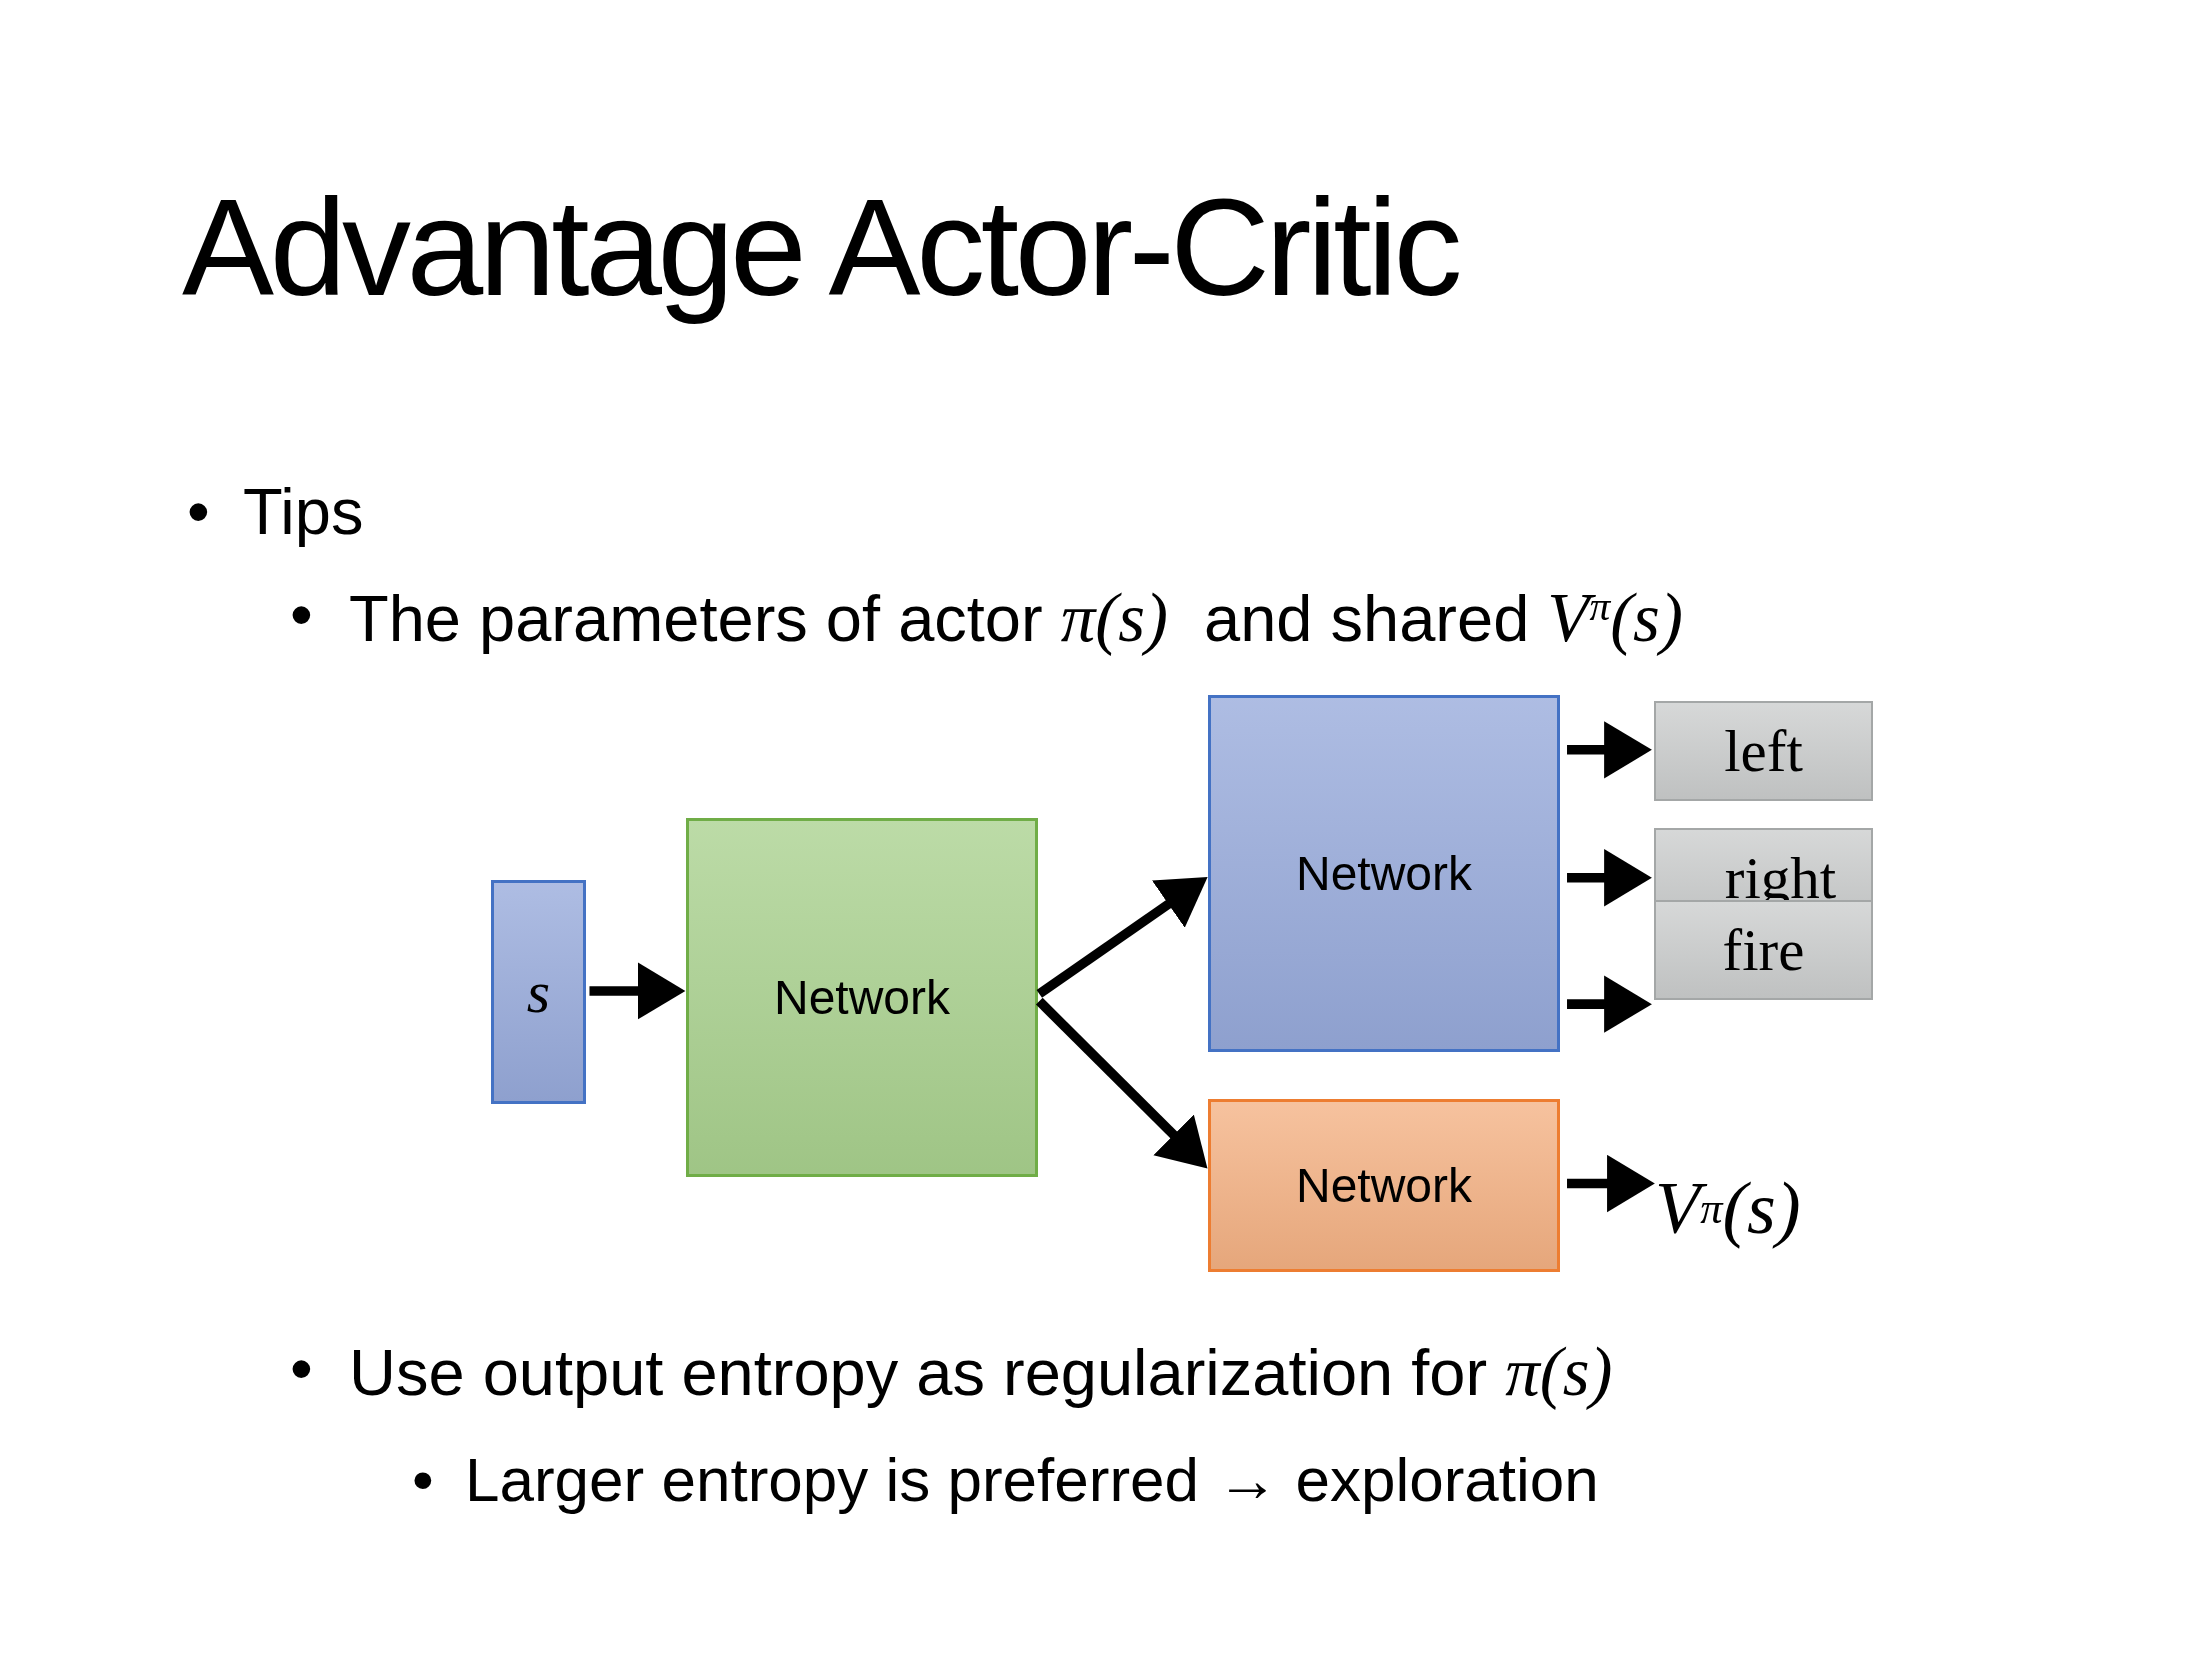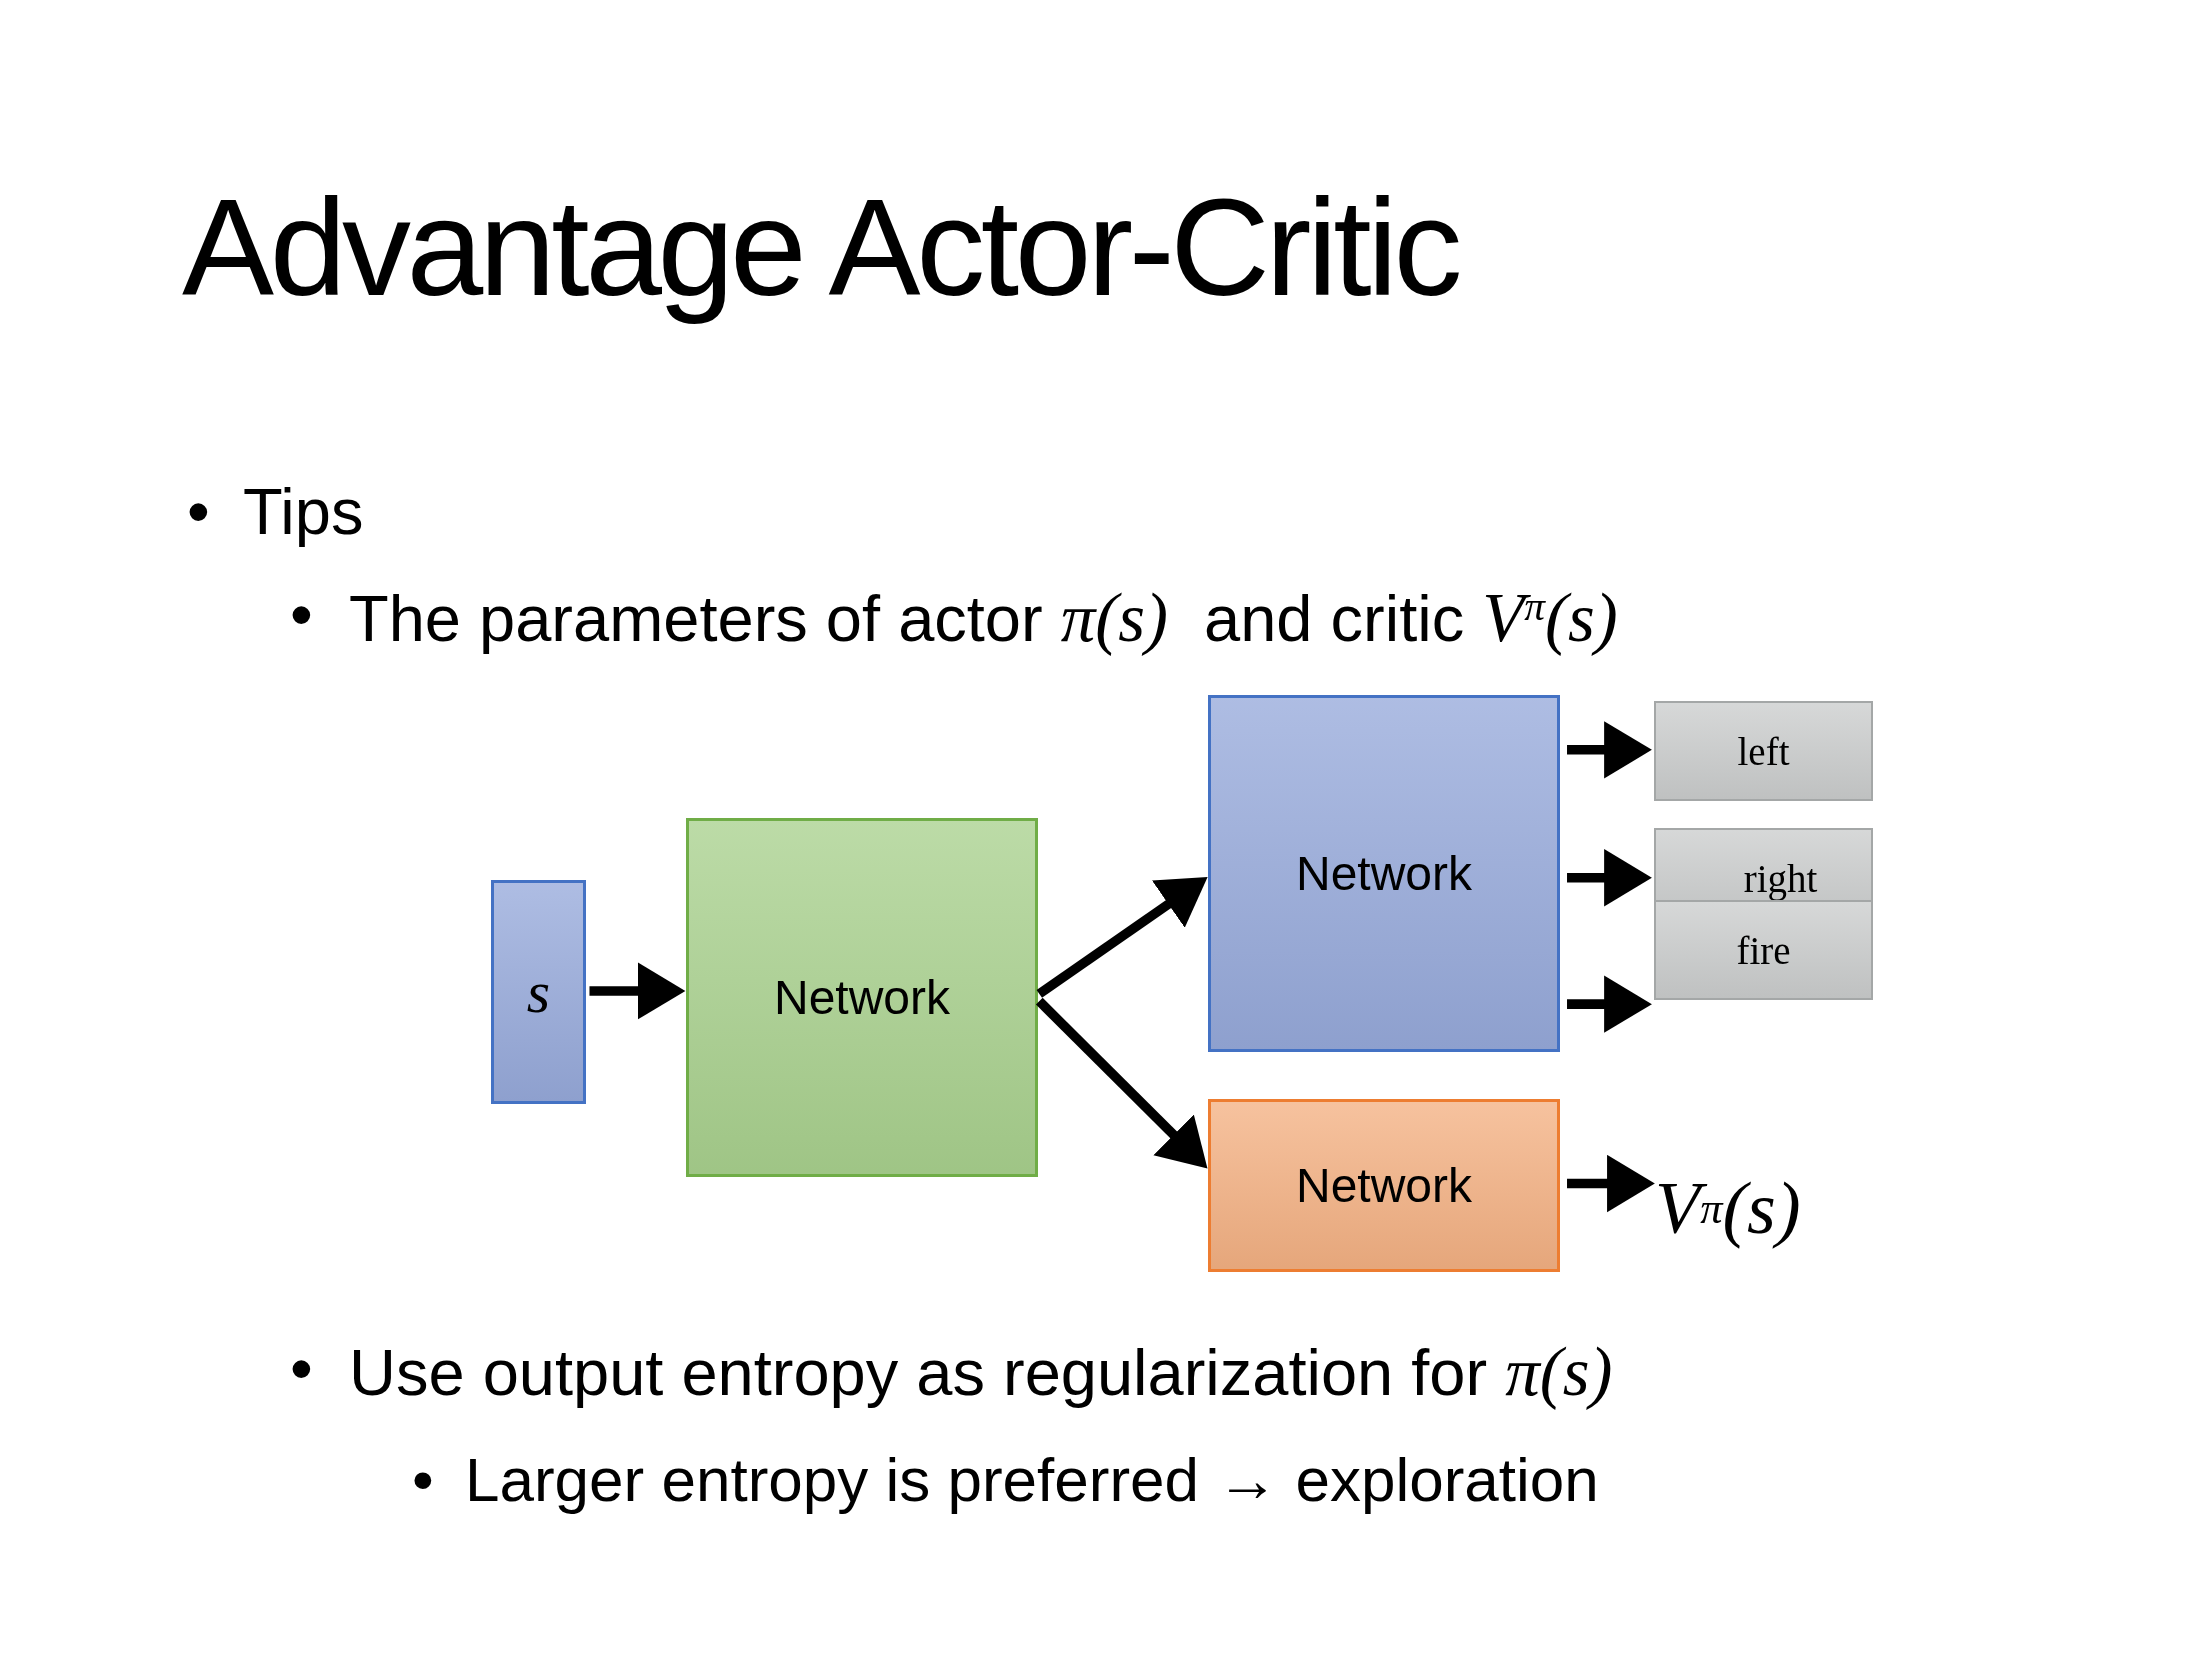--- a/index.html
+++ b/index.html
@@ -36,21 +36,21 @@
   }
   .box.blue  {background-color:var(--blue-fill);  border:3.7px solid var(--blue-border);}
   .box.green {background-color:var(--green-fill); border:3.7px solid var(--green-border);}
   .box.orange{background-color:var(--orange-fill);border:3.7px solid var(--orange-border);}
   .box.gray  {background-color:var(--gray-fill);  border:2.9px solid var(--gray-border);}
   .net-label{font-size:48px;}
   .state-label{
     font-family:"Liberation Serif",serif;font-style:italic;font-size:60px;
   }
   .action-label{
-    font-family:"Liberation Serif",serif;font-size:39px;
+    font-family:"Liberation Serif",serif;font-size:59px;
   }
   .value-label{
     position:absolute;left:1655px;top:1131px;height:106px;
     display:flex;align-items:center;
     font-size:74px;white-space:nowrap;
   }
   .arrows{position:absolute;left:0;top:0;pointer-events:none;}
 </style>
 </head>
 <body>
@@ -59,21 +59,21 @@
 
   <div class="title">Advantage Actor-Critic</div>
 
   <div class="bullet-row" style="left:187px;top:462px;font-size:65px;">
     <span class="bullet-marker" style="width:56px;">•</span>
     <span class="btext">Tips</span>
   </div>
 
   <div class="bullet-row" style="left:290px;top:565px;font-size:65px;width:1764px;">
     <span class="bullet-marker" style="width:59px;">•</span>
-    <span class="btext"><span>The parameters of actor </span><span class="math">π(s)</span><span>  and critic </span><span class="math"><span>V</span><sup>π</sup><span>(s)</span></span></span>
+    <span class="btext"><span>The parameters of actor </span><span class="math">π(s)</span><span>  and shared </span><span class="math"><span>V</span><sup>π</sup><span>(s)</span></span></span>
   </div>
 
   <div class="box blue" style="left:491px;top:880px;width:95px;height:224px;">
     <span class="state-label">s</span>
   </div>
 
   <div class="box green" style="left:686px;top:818px;width:352px;height:359px;">
     <span class="net-label">Network</span>
   </div>
 

